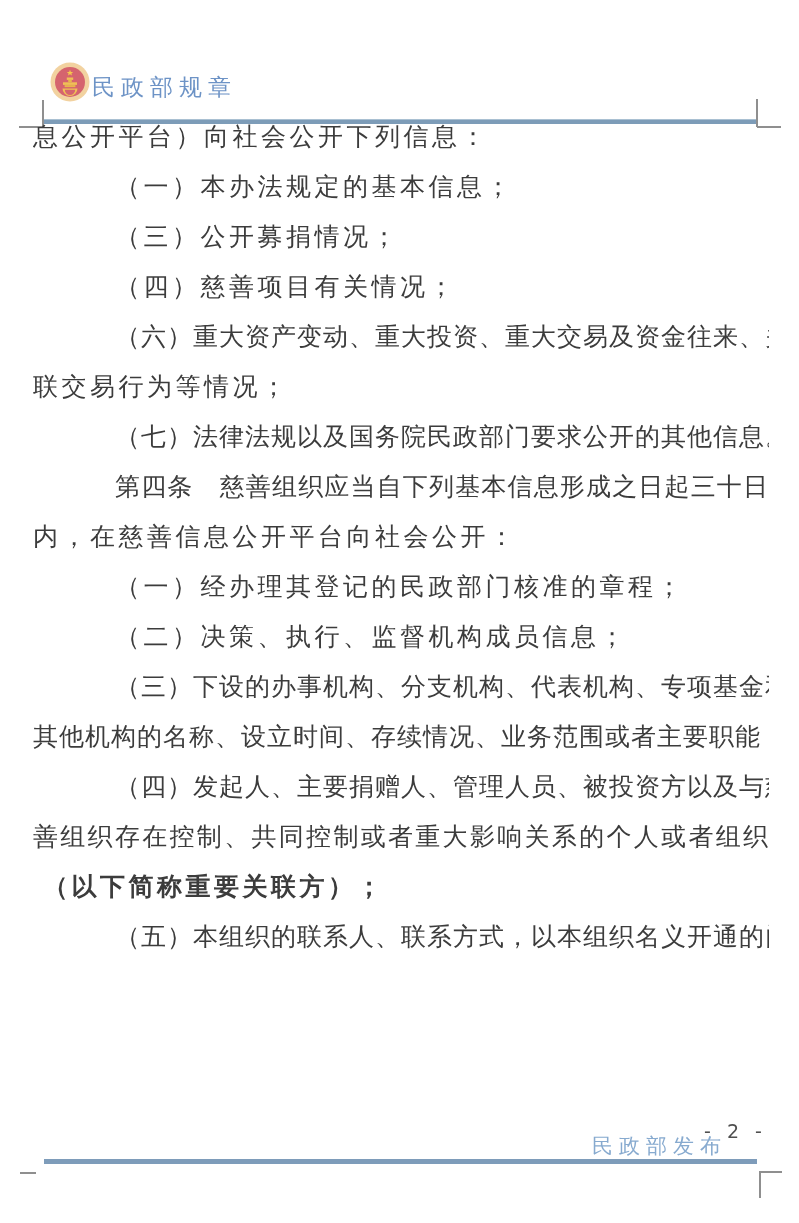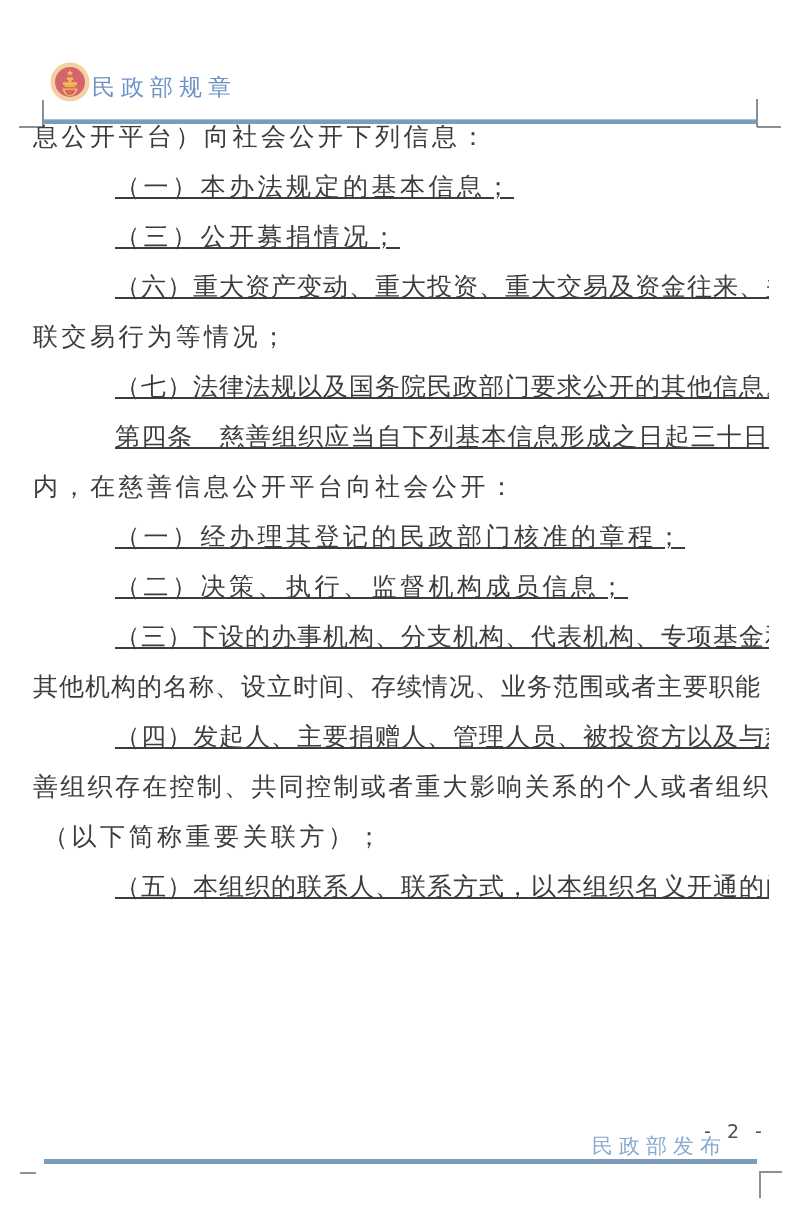--- a/index.html
+++ b/index.html
@@ -59,22 +59,22 @@
     color: #3c3c3c;
     font-size: 25px;
   }
   .line {
     height: 50px;
     line-height: 50px;
     letter-spacing: 3.5px;
     white-space: nowrap;
     overflow: hidden;
   }
-  .line.indent { padding-left: 82px; text-decoration: underline; }
-  .line.hang   { padding-left: 10px; }
+  .line.indent { padding-left: 82px; }
+  .line.hang   { padding-left: 10px; font-weight: bold; }
   .line.fill {
     letter-spacing: 1px;
     text-align: justify;
     text-align-last: justify;
     text-justify: inter-character;
   }
 
   
   .page-number {
     position: absolute;
@@ -122,20 +122,21 @@
   <div class="mark mark-tr-v"></div>
   <div class="mark mark-tr-h"></div>
   <div class="mark mark-bl-h"></div>
   <div class="mark mark-br-h"></div>
   <div class="mark mark-br-v"></div>
 
   <main class="body-text">
     <div class="line">息公开平台）向社会公开下列信息：</div>
     <div class="line indent">（一）本办法规定的基本信息；</div>
     <div class="line indent">（三）公开募捐情况；</div>
+    <div class="line indent">（四）慈善项目有关情况；</div>
     <div class="line indent fill">（六）重大资产变动、重大投资、重大交易及资金往来、关</div>
     <div class="line">联交易行为等情况；</div>
     <div class="line indent fill">（七）法律法规以及国务院民政部门要求公开的其他信息。</div>
     <div class="line indent fill">第四条　慈善组织应当自下列基本信息形成之日起三十日</div>
     <div class="line">内，在慈善信息公开平台向社会公开：</div>
     <div class="line indent">（一）经办理其登记的民政部门核准的章程；</div>
     <div class="line indent">（二）决策、执行、监督机构成员信息；</div>
     <div class="line indent fill">（三）下设的办事机构、分支机构、代表机构、专项基金和</div>
     <div class="line fill">其他机构的名称、设立时间、存续情况、业务范围或者主要职能；</div>
     <div class="line indent fill">（四）发起人、主要捐赠人、管理人员、被投资方以及与慈</div>

